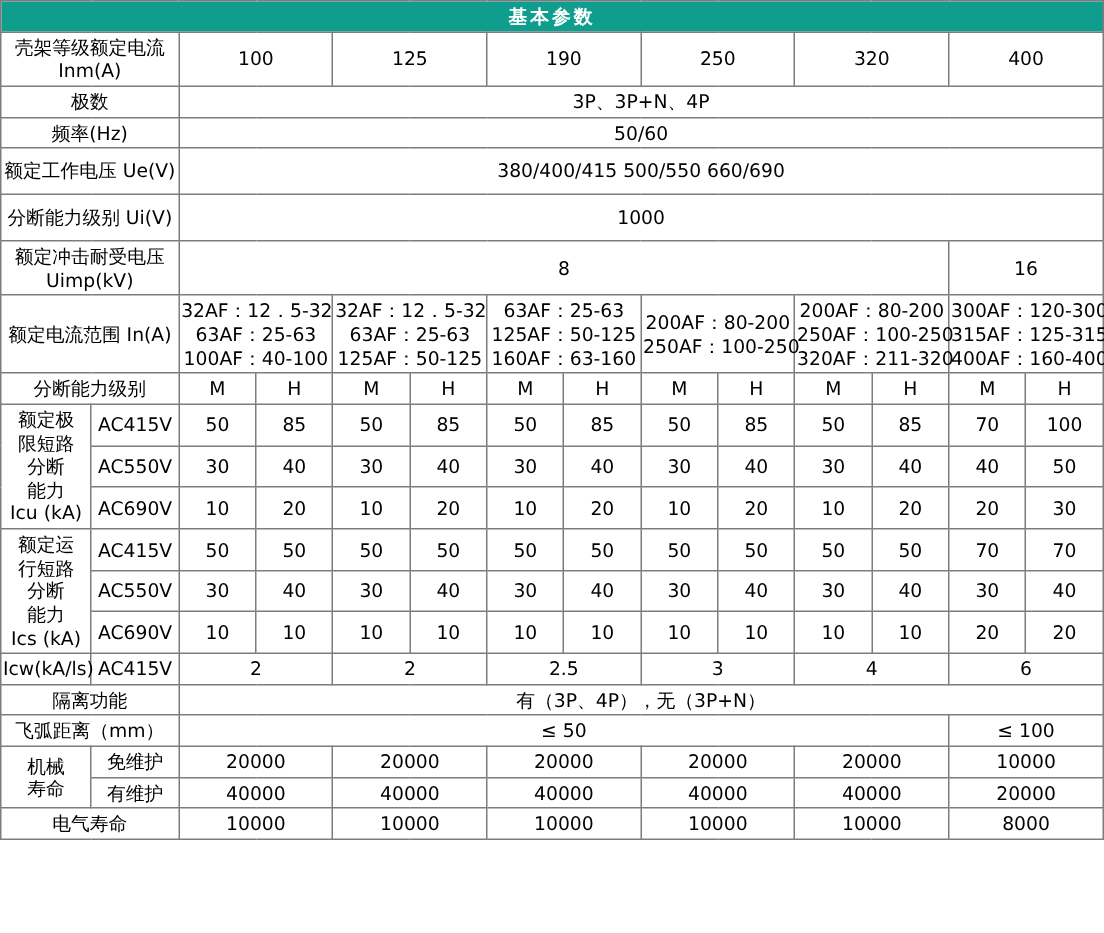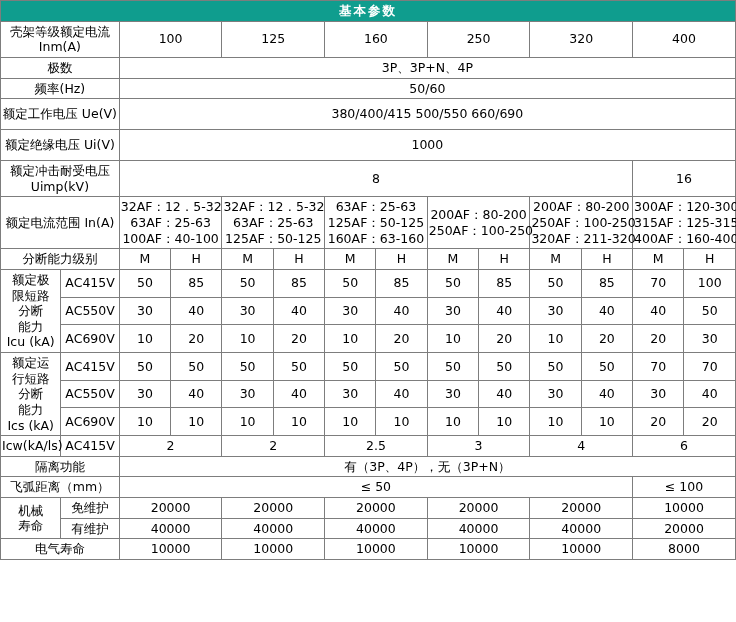--- a/index.html
+++ b/index.html
@@ -88,21 +88,21 @@
 
   <tbody>
         <tr class="title-row">
     <td colspan="14">基本参数</td>
   </tr>
 
   <tr>
     <td class="lbl" colspan="2">壳架等级额定电流 Inm(A)</td>
     <td colspan="2" class="tall">100</td>
     <td colspan="2" class="tall">125</td>
-    <td colspan="2" class="tall">160</td>
+    <td colspan="2" class="tall">190</td>
     <td colspan="2" class="tall">250</td>
     <td colspan="2" class="tall">320</td>
     <td colspan="2" class="tall">400</td>
   </tr>
 
   <tr>
     <td class="lbl" colspan="2">极数</td>
     <td colspan="12">3P、3P+N、4P</td>
   </tr>
 
@@ -110,21 +110,21 @@
     <td class="lbl" colspan="2">频率(Hz)</td>
     <td colspan="12">50/60</td>
   </tr>
 
   <tr>
     <td class="lbl" colspan="2">额定工作电压 Ue(V)</td>
     <td colspan="12" class="tall">380/400/415    500/550    660/690</td>
   </tr>
 
   <tr>
-    <td class="lbl" colspan="2">额定绝缘电压 Ui(V)</td>
+    <td class="lbl" colspan="2">分断能力级别 Ui(V)</td>
     <td colspan="12" class="tall">1000</td>
   </tr>
 
   <tr>
     <td class="lbl" colspan="2">额定冲击耐受电压 Uimp(kV)</td>
     <td colspan="10" class="tall">8</td>
     <td colspan="2" class="tall">16</td>
   </tr>
 
   <tr>

